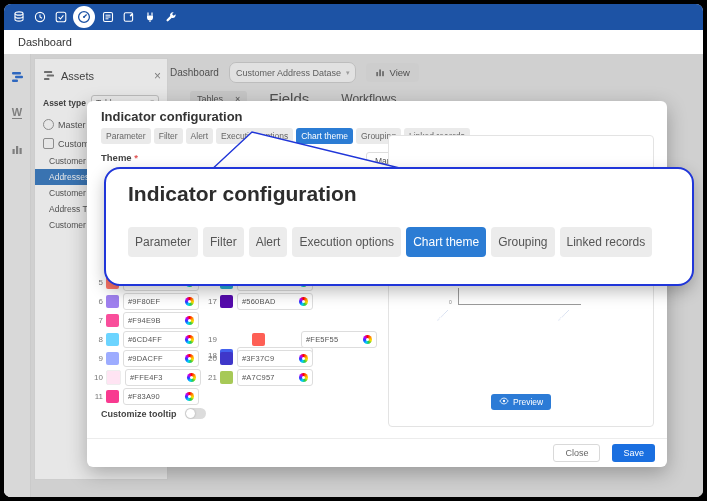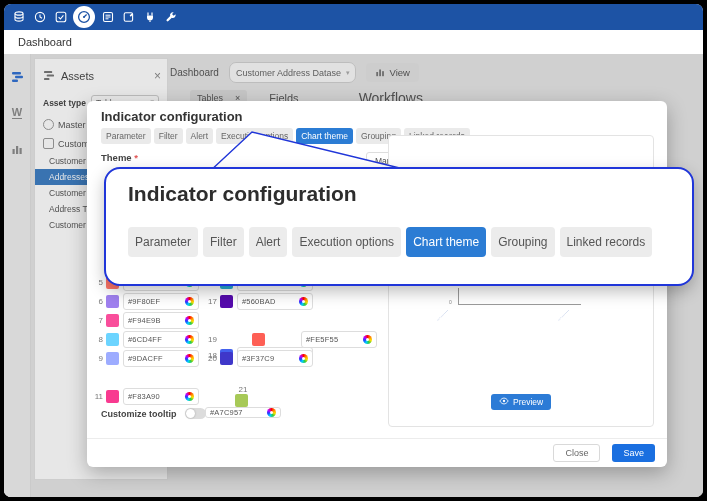--- a/index.html
+++ b/index.html
@@ -32,22 +32,22 @@
   .dotic{width:9px;height:9px;border:1px solid #999;border-radius:50%;flex:none;}
   .sqic{width:9px;height:9px;border:1px solid #999;border-radius:2px;flex:none;}
   
   .mtool{position:absolute;left:166px;top:8px;display:flex;align-items:center;gap:10px;}
   .mtool .bc{font-size:10px;color:#555;}
   .ddl{border:1px solid #cfcfcf;background:#f7f7f7;border-radius:7px;height:19px;display:flex;align-items:center;gap:5px;padding:0 6px;font-size:9px;color:#666;}
   .ddl i{font-style:normal;color:#aaa;font-size:7px;}
   .viewbtn{background:#e0e0e0;border-radius:4px;height:19px;display:flex;align-items:center;gap:4px;padding:0 9px;font-size:9.5px;color:#555;}
   .thead{position:absolute;left:186px;top:36px;display:flex;align-items:center;gap:0;}
   .thpill{background:#d8d8d8;border-radius:3px;height:16px;display:flex;align-items:center;gap:12px;padding:0 7px;font-size:9px;color:#555;}
-  .th{font-size:11px;color:#555;margin-left:22px;}
-  .th2{font-size:14px;color:#555;margin-left:60px;}
+  .th{font-size:15px;color:#555;margin-left:22px;}
+  .th2{font-size:12px;color:#555;margin-left:32px;}
   
   .dim{position:absolute;left:0;top:50px;width:100%;height:443px;background:rgba(40,40,40,0.10);}
   
   .modal{position:absolute;left:83px;top:97px;width:580px;height:366px;background:#fff;border-radius:6px;box-shadow:0 6px 20px rgba(0,0,0,.28);}
   .m-title{position:absolute;left:14px;top:8px;font-size:13px;font-weight:bold;color:#333;}
   .mtabs{position:absolute;left:14px;top:27px;display:flex;gap:3px;}
   .mtab{background:#eaeaea;border-radius:3px;font-size:8.5px;color:#666;padding:3px 5px;white-space:nowrap;}
   .mtab.active{background:#2b7cd4;color:#fff;}
   .themerow{position:absolute;left:14px;top:51px;display:flex;align-items:flex-start;}
   .theme-lbl{font-size:9.5px;font-weight:bold;color:#444;}
@@ -298,20 +298,28 @@
         </span>
     </div>
     <div class="prow" style="left:4px;top:249px;">
       <span class="pnum">9</span>
       <span class="swatch" style="background-color: rgb(157, 172, 255);"></span>
       <span class="hexpill">
           <span class="hex">#9DACFF</span>
           <span class="wheel"></span>
         </span>
     </div>
+    <div class="prow" style="left:4px;top:268px;">
+      <span class="pnum">10</span>
+      <span class="swatch" style="border: 1px solid rgb(238, 238, 238); background-color: rgb(255, 228, 243);"></span>
+      <span class="hexpill">
+          <span class="hex">#FFE4F3</span>
+          <span class="wheel"></span>
+        </span>
+    </div>
     <div class="prow" style="left:4px;top:287px;">
       <span class="pnum">11</span>
       <span class="swatch" style="background-color: rgb(248, 58, 144);"></span>
       <span class="hexpill">
           <span class="hex">#F83A90</span>
           <span class="wheel"></span>
         </span>
     </div>
 
     <div class="prow" style="left:118px;top:173px;">
@@ -347,21 +355,21 @@
         </span>
     </div>
     <div class="prow" style="left:118px;top:249px;">
       <span class="pnum">20</span>
       <span class="swatch" style="background-color: rgb(63, 55, 201);"></span>
       <span class="hexpill">
           <span class="hex">#3F37C9</span>
           <span class="wheel"></span>
         </span>
     </div>
-    <div class="prow" style="left:118px;top:284px;flex-direction:column;">
+    <div class="prow" style="left:118px;top:268px;">
       <span class="pnum">21</span>
       <span class="swatch" style="background-color: rgb(167, 201, 87);"></span>
       <span class="hexpill">
           <span class="hex">#A7C957</span>
           <span class="wheel"></span>
         </span>
     </div>
 
     <div class="cust">
       <span class="cl">Customize tooltip</span>

